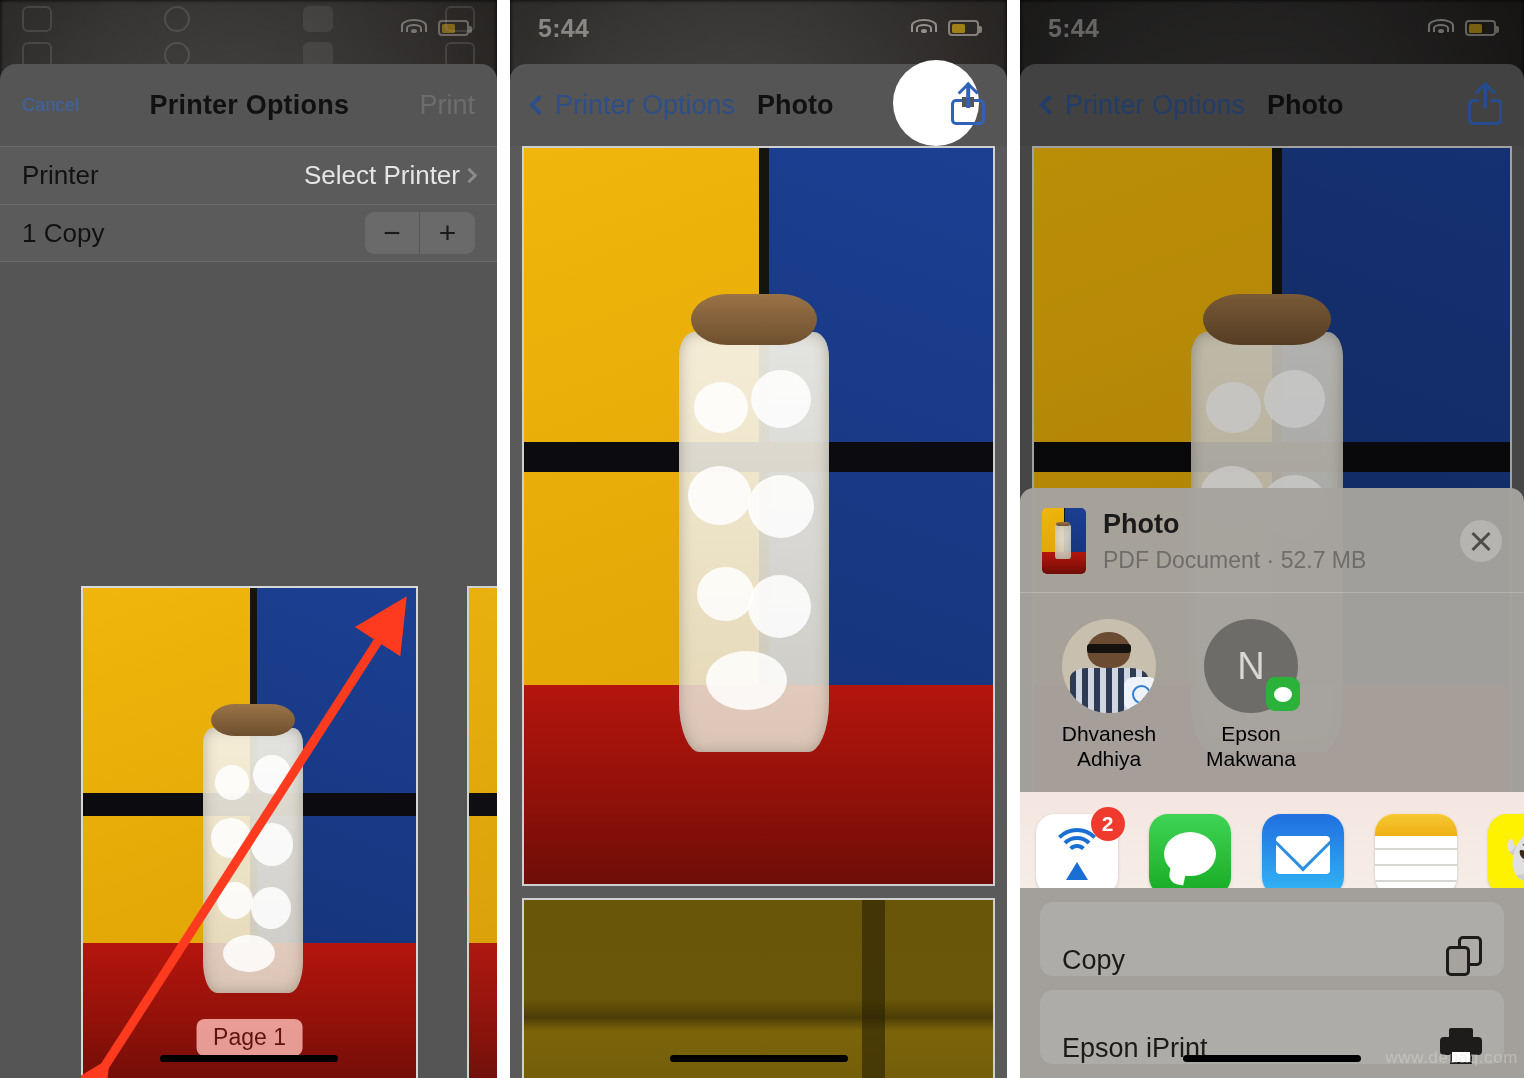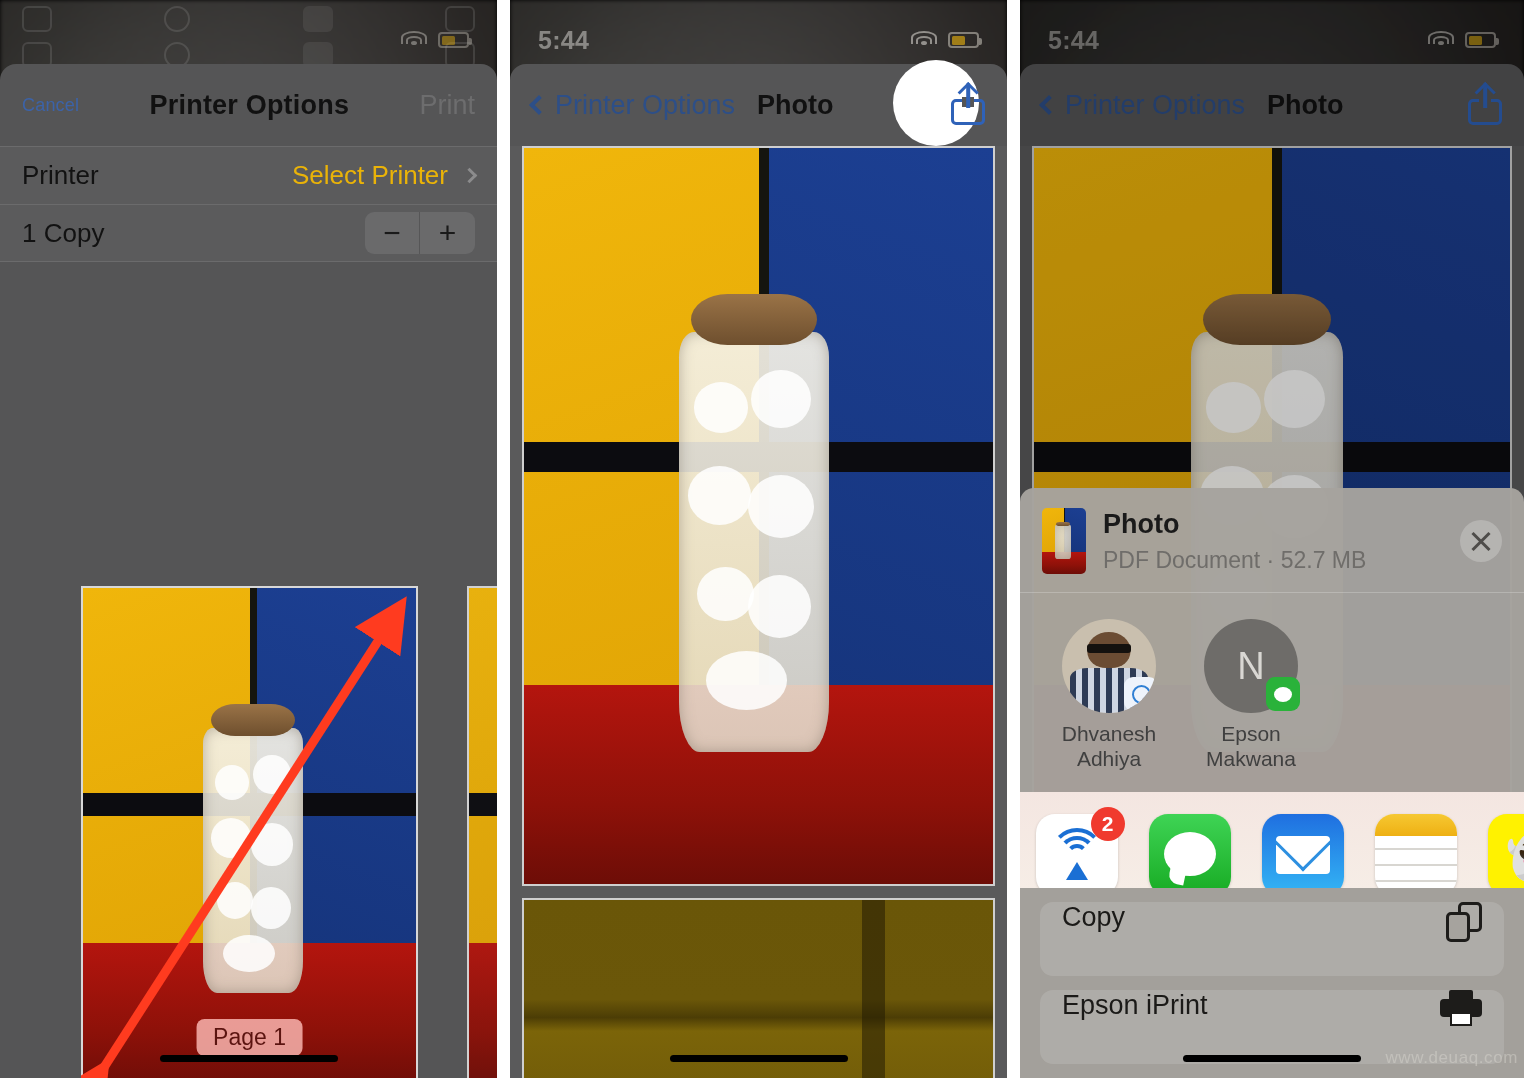--- a/index.html
+++ b/index.html
@@ -29,21 +29,21 @@
   .photos-chrome{ position:absolute; left:0; top:0; width:100%; height:70px;
     opacity:.30; }
   .pc-row{ position:absolute; left:22px; right:22px; display:flex;
     justify-content:space-between; align-items:center; }
   .pc-ic{ width:30px; height:26px; border-radius:6px;
     border:2px solid rgba(190,190,190,.55); }
   .pc-ic.solid{ background:rgba(190,190,190,.35); border-color:transparent; }
   .pc-ic.circ{ border-radius:50%; width:26px; }
 
   
-  .statusbar{ position:absolute; top:12px; left:0; width:100%; height:56px;
+  .statusbar{ position:absolute; top:0; left:0; width:100%; height:56px;
     display:flex; align-items:center; justify-content:space-between;
     padding:0 28px; z-index:6; pointer-events:none; }
   .sb-time{ font-size:25px; font-weight:600; color:#d8d6d2; opacity:.52;
     letter-spacing:.3px; }
   .sb-right{ display:flex; align-items:center; gap:11px; opacity:.62; }
   .wifi{ width:26px; height:19px; position:relative; }
   .wifi i{ position:absolute; left:50%; transform:translateX(-50%);
     border:2.4px solid #cfccc6; border-bottom:none; border-radius:50% 50% 0 0; }
   .wifi i:nth-child(1){ width:26px; height:13px; top:0; }
   .wifi i:nth-child(2){ width:16px; height:8px; top:5px; }
@@ -63,21 +63,21 @@
     padding:0 22px; justify-content:space-between; }
   .nav-cancel{ font-size:18px; color:#3c63a8; letter-spacing:.2px; }
   .nav-title{ font-size:27px; font-weight:700; color:#111; letter-spacing:.2px; }
   .nav-print{ font-size:27px; color:#6d6d6e;text-align:right; }
   .opt-list{ background:#5b5b5c; }
   .opt-row{ height:58px; display:flex; align-items:center;
     padding:0 22px; justify-content:space-between;
     border-top:1px solid rgba(255,255,255,.10); }
   .opt-row:last-child{ border-bottom:1px solid rgba(255,255,255,.10); }
   .opt-label{ font-size:26px; color:#121212; }
-  .opt-value{ font-size:26px; color:#eab308; display:flex; align-items:center; gap:16px; }
+  .opt-value{ font-size:26px; color:#e5e5e5; display:flex; align-items:center; gap:4px; }
   .chev{ width:11px; height:11px; border-right:3px solid #8c8c8d;
     border-top:3px solid #8c8c8d; transform:rotate(45deg); }
   .stepper{ display:flex; background:#6a6a6b; border-radius:9px; overflow:hidden; }
   .stepper div{ width:55px; height:42px; display:flex; align-items:center;
     justify-content:center; font-size:30px; color:#1a1a1a; font-weight:300; }
   .stepper div:first-child{ border-right:1px solid rgba(0,0,0,.18); }
 
   
   .preview-wrap{ flex:1; position:relative; }
   .pv{ position:absolute; left:81px; top:324px; width:337px; height:504px;
@@ -179,21 +179,21 @@
   .av .body{ position:absolute; bottom:0; left:8%; width:84%; height:48%;
     background:repeating-linear-gradient(90deg,#2e3b55 0 6px,#cfd6e2 6px 12px);
     border-radius:22% 22% 0 0; }
   .badge{ position:absolute; right:-2px; bottom:2px; width:34px; height:34px;
     border-radius:9px; display:flex; align-items:center; justify-content:center; }
   .badge.msg{ background:#2ab23a; }
   .badge.msg i{ width:18px; height:15px; background:#fff; border-radius:50%; display:block; }
   .badge.air{ background:#eef3fb; }
   .badge.air i{ width:19px; height:19px; border:2.4px solid #2f7fd4;
     border-radius:50%; display:block; }
-  .cname{ font-size:21px; color:#404040; line-height:1.18; margin-top:9px; }
+  .cname{ font-size:21px; color:#000000; line-height:1.18; margin-top:9px; }
 
   .apps{ background:linear-gradient(180deg,#f4e6e1,#f6ede6); padding:22px 0 14px;
     display:flex; gap:0; overflow:hidden; }
   .app{ width:113px; text-align:center; flex:none; }
   .appicon{ width:82px; height:82px; border-radius:19px; margin:0 auto;
     position:relative; box-shadow:0 1px 3px rgba(0,0,0,.18); }
   .ai-airdrop{ background:#fff; }
   .ai-airdrop .rings{ position:absolute; inset:0; display:flex;
     align-items:center; justify-content:center; }
   .ai-airdrop .r{ position:absolute; border:4px solid #1a6fd4;
@@ -220,21 +220,21 @@
   .ai-notes .top{ position:absolute; left:0; top:0; width:100%; height:22px;
     background:linear-gradient(180deg,#f6c832,#eeb013); }
   .ai-notes .line{ position:absolute; left:0; width:100%; height:2px;
     background:#d8d6d1; }
   .ai-snap{ background:#fff200; }
   .ai-snap i{ position:absolute; left:50%; top:50%; transform:translate(-50%,-50%);
     font-size:46px; color:#111; font-weight:700; }
 
   .actions{ flex:1; padding:14px 20px 0; }
   .action{ background:rgba(255,255,255,.13); border-radius:13px;
-    height:74px; display:flex; align-items:flex-start; padding:0 22px;
+    height:74px; display:flex; align-items:flex-end; padding:0 22px;
     margin-bottom:14px; justify-content:space-between; }
   .act-label{ font-size:27px; color:#1b1a18; }
   .copy-ic{ width:36px; height:40px; position:relative; }
   .copy-ic span{ position:absolute; border:3px solid #1d1c1a; border-radius:5px; }
   .copy-ic span:nth-child(1){ right:0; top:0; width:24px; height:30px; }
   .copy-ic span:nth-child(2){ left:0; bottom:0; width:24px; height:30px;
     background:rgba(166,163,158,1); }
   .print-ic{ width:42px; height:36px; position:relative; }
   .print-ic .body{ position:absolute; left:0; top:9px; width:42px; height:18px;
     background:#1d1c1a; border-radius:4px; }

